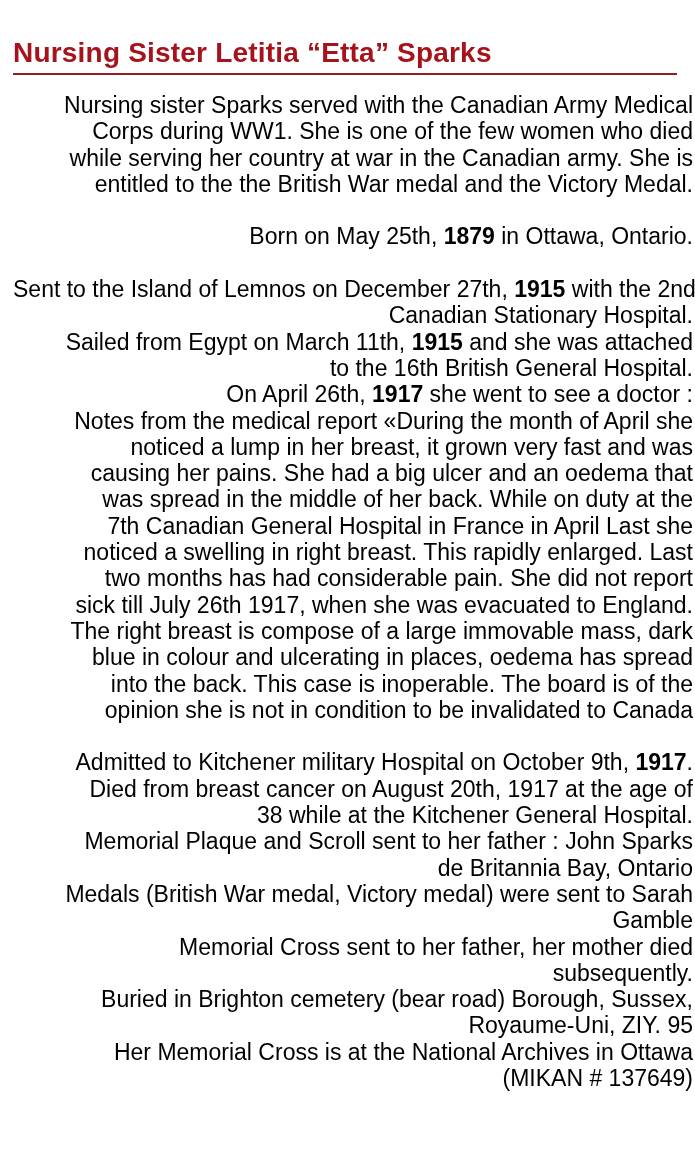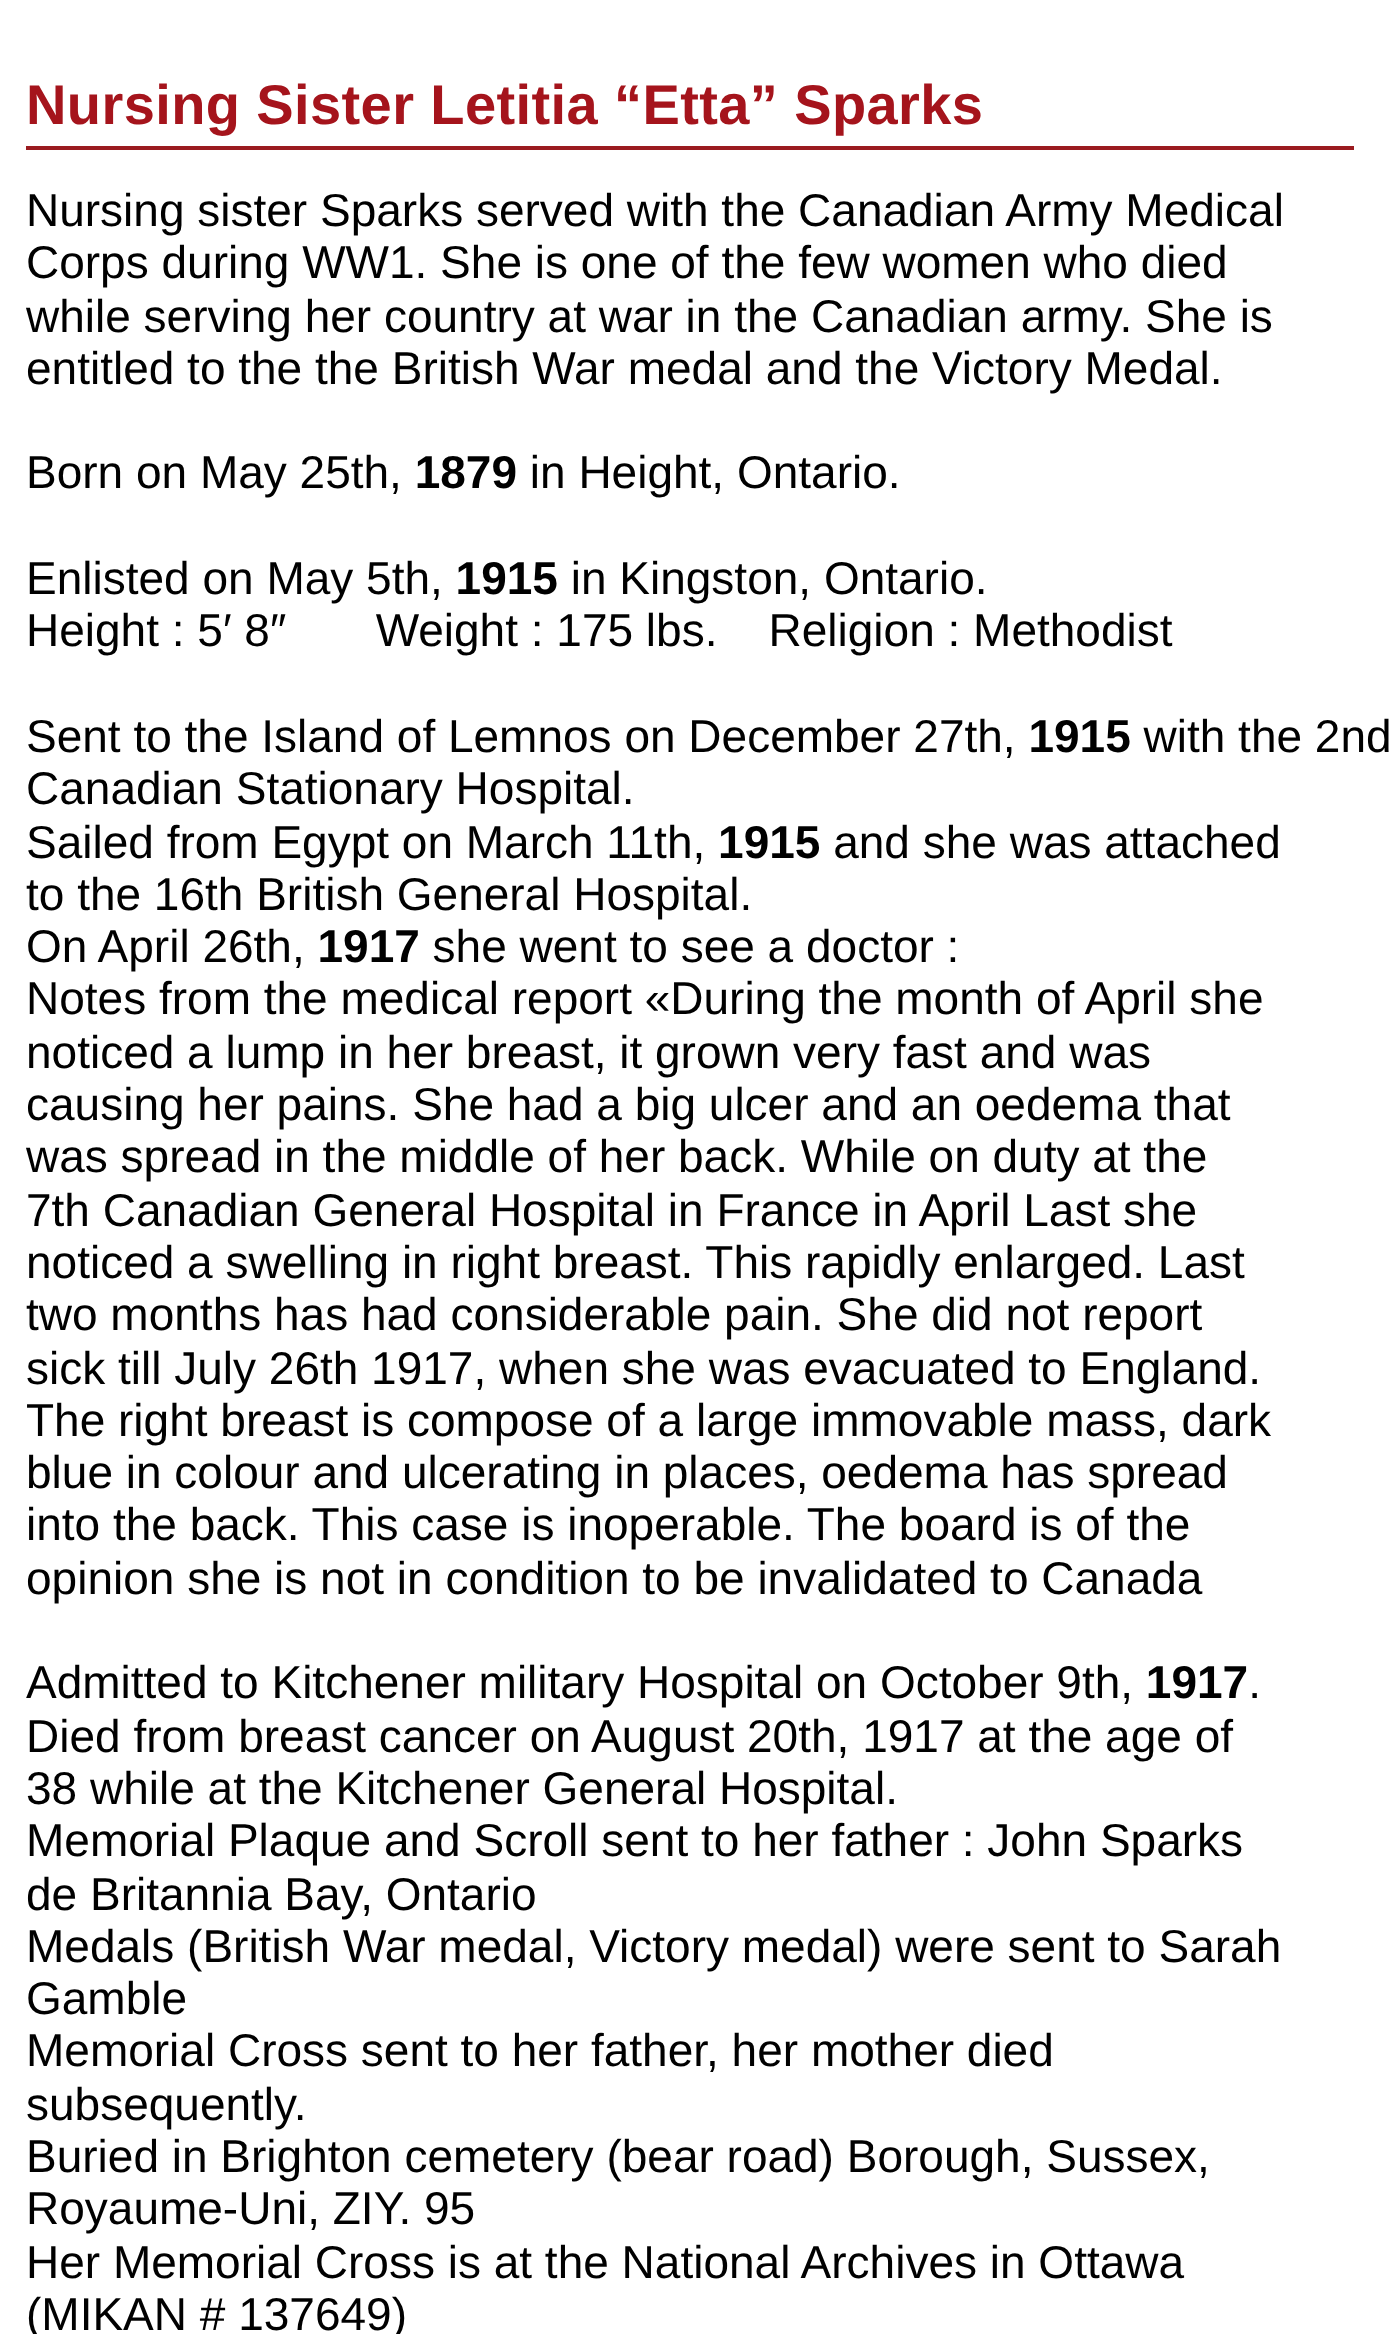--- a/index.html
+++ b/index.html
@@ -31,41 +31,40 @@
   }
   .article {
     width: 680px;
   }
   .para {
     font-size: 23px;
     line-height: 26.3px;
     margin: 26.3px 0 0 0;
     white-space: pre;
     letter-spacing: 0;
+    text-align: right;
   }
   .article .para:first-child {
     margin-top: 17px;
   }
   .para b {
     font-weight: bold;
   }
 </style>
 </head>
 <body style="background: rgb(255, 255, 255); color: rgb(0, 0, 0);">
 
 <div class="page">
   <h1 class="page-title" style="color: rgb(165, 20, 28); border-bottom-color: rgb(154, 27, 31);">Nursing Sister Letitia “Etta” Sparks</h1>
   <div class="article">
       <p class="para"><span>Nursing sister Sparks served with the Canadian Army Medical
 Corps during WW1. She is one of the few women who died
 while serving her country at war in the Canadian army. She is
 entitled to the the British War medal and the Victory Medal.</span></p>
-      <p class="para"><span>Born on May 25th, </span><b>1879</b><span> in Height, Ontario.</span></p>
-      <p class="para"><span>Enlisted on May 5th, </span><b>1915</b><span> in Kingston, Ontario.
-Height : 5′ 8″       Weight : 175 lbs.    Religion : Methodist</span></p>
+      <p class="para"><span>Born on May 25th, </span><b>1879</b><span> in Ottawa, Ontario.</span></p>
       <p class="para"><span>Sent to the Island of Lemnos on December 27th, </span><b>1915</b><span> with the 2nd
 Canadian Stationary Hospital.
 Sailed from Egypt on March 11th, </span><b>1915</b><span> and she was attached
 to the 16th British General Hospital.
 On April 26th, </span><b>1917</b><span> she went to see a doctor :
 Notes from the medical report «During the month of April she
 noticed a lump in her breast, it grown very fast and was
 causing her pains. She had a big ulcer and an oedema that
 was spread in the middle of her back. While on duty at the
 7th Canadian General Hospital in France in April Last she

